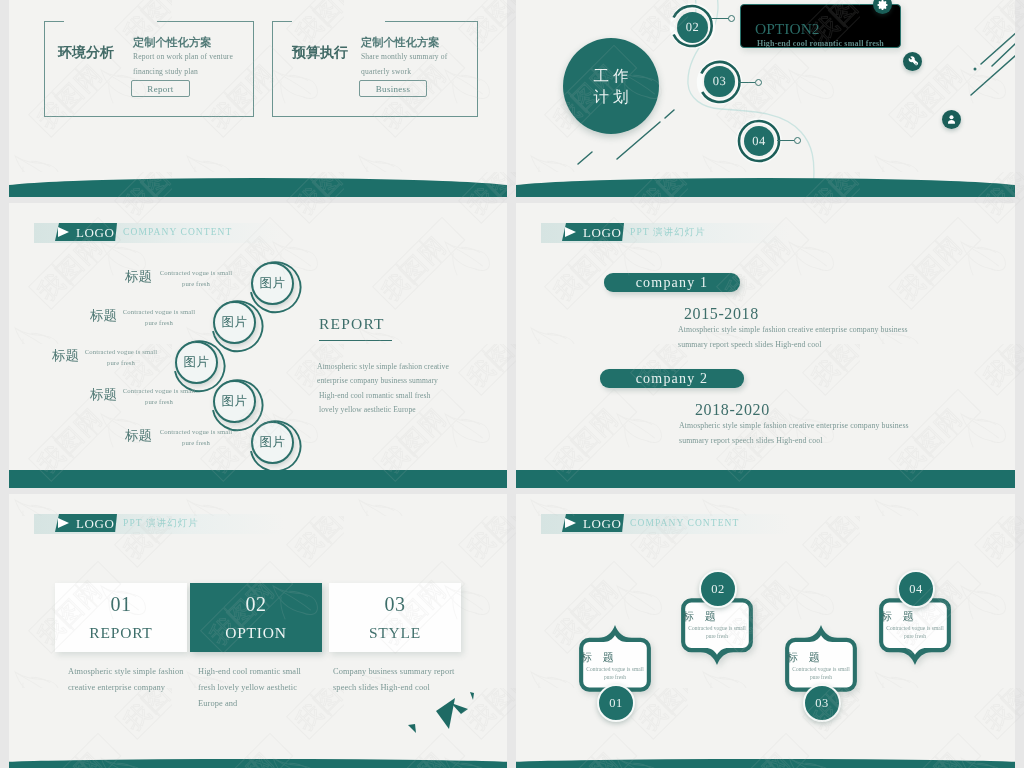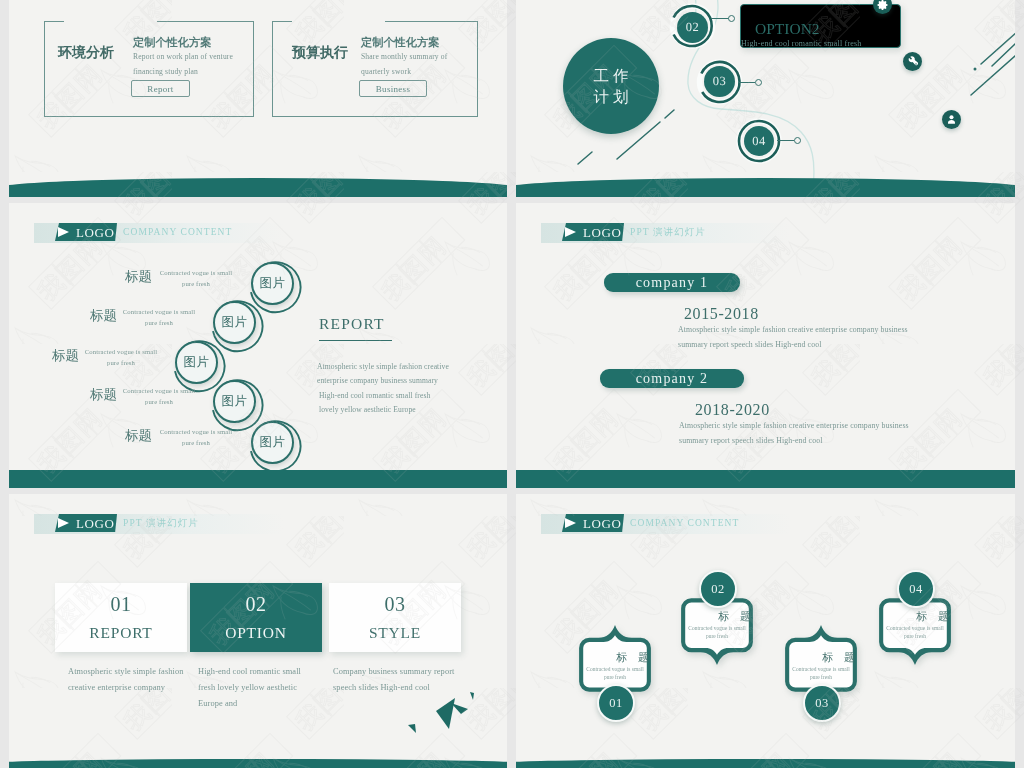--- a/index.html
+++ b/index.html
@@ -30,21 +30,21 @@
   .s1head{position:absolute;font-size:11.2px;color:#517a77;letter-spacing:0px;font-weight:600;line-height:1;}
   .s1body{position:absolute;font-size:7.6px;color:#7b9693;line-height:15px;letter-spacing:0.15px;}
   .s1btn{position:absolute;border:1px solid #769996;border-radius:2px;font-size:9px;color:#628b88;display:flex;align-items:center;justify-content:center;letter-spacing:0.3px;}
 
   
   .s2big{position:absolute;border-radius:50%;background:#216e68;box-shadow:0 3px 7px rgba(40,80,75,.25);display:flex;flex-direction:column;align-items:center;justify-content:center;color:#eef5f4;}
   .s2big span{font-size:15.5px;letter-spacing:4px;line-height:21px;text-indent:4px;}
   .s2num{position:absolute;border-radius:50%;background:#216e68;color:#e6efee;display:flex;align-items:center;justify-content:center;font-size:12.5px;letter-spacing:0.5px;-webkit-font-smoothing:antialiased;text-rendering:geometricPrecision;}
   .s2box{position:absolute;background:#000000;border:1px solid #2a736d;border-radius:4px;box-shadow:2px 3px 6px rgba(70,100,95,.18);}
   .s2boxT{position:absolute;left:0;right:0;text-align:center;color:#2a6c67;line-height:1;}
-  .s2boxS{position:absolute;left:0;right:0;color:#5f8a87;font-size:7.8px;letter-spacing:0.2px;}
+  .s2boxS{position:absolute;left:0;right:0;text-align:center;color:#5f8a87;font-size:7.8px;letter-spacing:0.2px;font-weight:bold;}
   .s2icon{position:absolute;border-radius:50%;background:#1a5e58;display:flex;align-items:center;justify-content:center;box-shadow:0 2px 4px rgba(50,90,85,.3);}
   .s2conn{position:absolute;height:1px;background:#37736e;}
   .s2dot{position:absolute;width:5px;height:5px;border-radius:50%;border:1px solid #37736e;background:#f3f3f1;box-sizing:border-box;}
 
   
   .hdr{position:absolute;height:20px;background:linear-gradient(90deg,#d6e4e2 0%,#dde8e6 30%,#eaf0ef 62%,#f3f3f1 100%);}
   .hdrpar{position:absolute;left:21px;top:0px;width:62px;height:18px;background:#21706a;clip-path:polygon(4px 0,100% 0,97% 100%,0 100%);display:flex;align-items:center;box-shadow:0 2px 3px rgba(60,90,85,.22);}
   .hdrplay{position:absolute;left:24px;top:4px;width:0;height:0;border-left:11px solid #fff;border-top:5px solid transparent;border-bottom:5px solid transparent;}
   .hdrlogo{position:absolute;left:42px;top:2px;font-size:13px;color:#f0f6f5;letter-spacing:0.6px;line-height:15px;}
   .hdrsub{position:absolute;top:3px;font-size:9.5px;letter-spacing:1.1px;color:#9dd3cf;line-height:13px;}
@@ -64,21 +64,21 @@
   .s5card{position:absolute;width:132px;height:69px;background:#fefefe;box-shadow:2px 3px 6px rgba(80,110,105,.17);}
   .s5card.on{background:#21706a;box-shadow:2px 3px 6px rgba(60,100,95,.25);}
   .s5num{position:absolute;left:0;right:0;top:11px;text-align:center;font-size:20px;color:#3d6e6a;line-height:1;letter-spacing:0.5px;}
   .s5card.on .s5num{color:#eef5f4;}
   .s5lab{position:absolute;left:0;right:0;top:42px;text-align:center;font-size:15.5px;color:#3d6e6a;line-height:1;letter-spacing:0.8px;}
   .s5card.on .s5lab{color:#f1f7f6;}
   .s5body{position:absolute;font-size:8.4px;color:#7b9895;line-height:16px;letter-spacing:0.1px;}
 
   
   .s6badge{position:absolute;width:76px;height:80px;filter:drop-shadow(2px 3px 3px rgba(80,110,105,.22));}
-  .s6t{position:absolute;left:0;right:0;text-align:right;font-size:11px;color:#43706c;letter-spacing:4px;text-indent:4px;line-height:1;}
+  .s6t{position:absolute;left:0;right:0;text-align:left;font-size:11px;color:#43706c;letter-spacing:4px;text-indent:4px;line-height:1;}
   .s6b{position:absolute;left:7px;right:7px;text-align:center;font-size:5.4px;color:#849f9c;line-height:8px;letter-spacing:0.05px;}
   .s6circ{position:absolute;width:38px;height:38px;border-radius:50%;background:#21706a;border:2.2px solid #f6f9f8;box-sizing:border-box;display:flex;align-items:center;justify-content:center;color:#e7f1f0;font-size:12.5px;letter-spacing:0.5px;box-shadow:0 2px 5px rgba(60,95,90,.3);}
 </style>
 </head>
 <body>
 
 <div class="grid">
   <div class="slide s1">
     <div class="s1card s1cardA">
       <div class="topgap" style="left:19px;width:93px;"></div>

